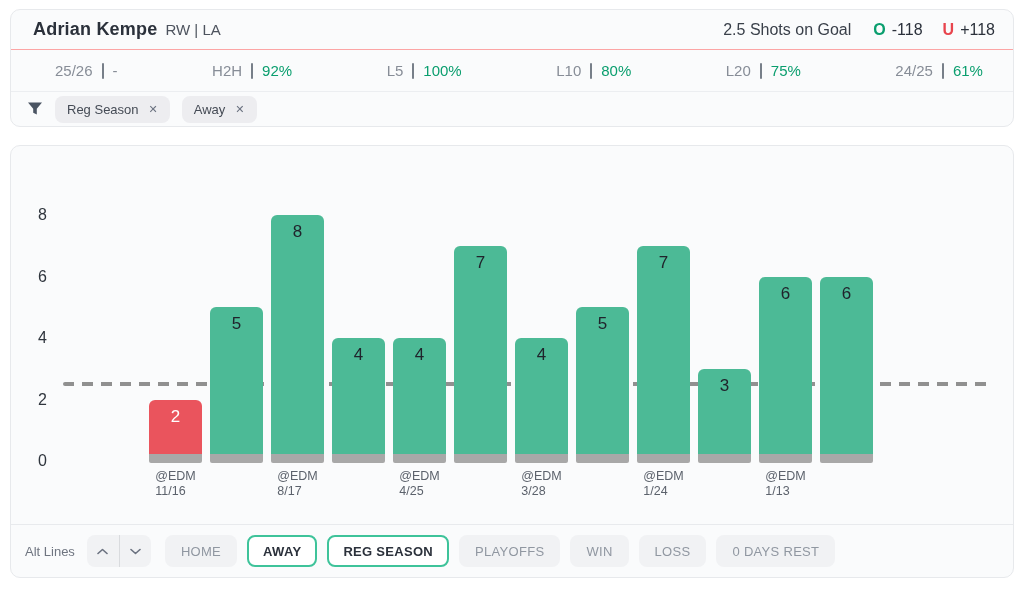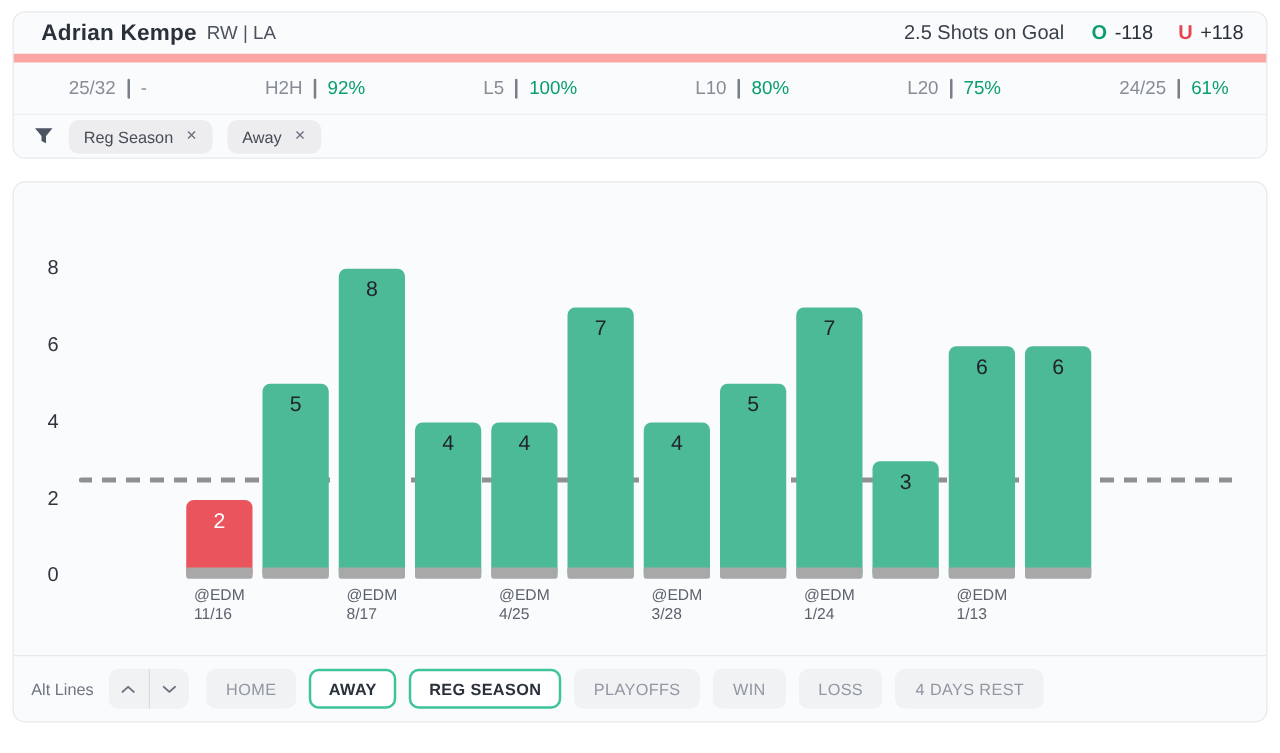--- a/index.html
+++ b/index.html
@@ -5,21 +5,21 @@
   * { margin:0; padding:0; box-sizing:border-box; }
   html,body { width:1024px; height:602px; background:#ffffff;
     font-family:"Liberation Sans", sans-serif; color:#2b313b; overflow:hidden; }
   body { padding:9px 10px; }
 
   .card { background:#fafbfc; border:1px solid #e7e9ec; border-radius:10px; }
 
   
   #top-card { height:118px; display:flex; flex-direction:column; }
   .header-row { height:40px; display:flex; align-items:center;
-    padding:0 18px 0 22px; border-bottom:7px solid #fca5a5; }
+    padding:0 18px 0 22px; border-bottom:1px solid #fca5a5; }
   .player-name { font-size:18px; font-weight:700; color:#2b313b; letter-spacing:.2px; }
   .player-meta { font-size:15px; color:#4d535e; margin-left:8px;text-align:center; }
   .header-spacer { flex:1; }
   .prop-line { font-size:16px; color:#3a404a; margin-right:22px; }
   .odds { display:flex; align-items:center; gap:6px; font-size:16px; margin-left:0; }
   .odds + .odds { margin-left:20px; }
   .odds .ou { font-weight:700; }
   .odds.over .ou { color:var(--accent-green); }
   .odds.under .ou { color:var(--under-red); }
   .odds .num { color:#2b313b; font-weight:500; }
@@ -88,21 +88,21 @@
       <span class="ou">O</span>
       <span class="num">-118</span>
     </span>
     <span class="odds under">
       <span class="ou">U</span>
       <span class="num">+118</span>
     </span>
   </div>
   <div class="stats-row">
       <div class="stat">
-        <span class="lbl">25/32</span>
+        <span class="lbl">25/26</span>
         <span class="pipe"></span>
         <span class="val muted">-</span>
       </div>
       <div class="stat">
         <span class="lbl">H2H</span>
         <span class="pipe"></span>
         <span class="val">92%</span>
       </div>
       <div class="stat">
         <span class="lbl">L5</span>
@@ -238,15 +238,15 @@
           <path d="M1 1.5 L5.5 5.5 L10 1.5" fill="none" stroke="#6b7280" stroke-width="1.6" stroke-linecap="round" stroke-linejoin="round"></path>
         </svg>
       </button>
     </div>
   <button class="ctl-btn">HOME</button>
       <button class="ctl-btn active">AWAY</button>
       <button class="ctl-btn active">REG SEASON</button>
       <button class="ctl-btn">PLAYOFFS</button>
       <button class="ctl-btn">WIN</button>
       <button class="ctl-btn">LOSS</button>
-      <button class="ctl-btn">4 DAYS REST</button>
+      <button class="ctl-btn">0 DAYS REST</button>
     </div>
 </div>
 
 </body></html>

